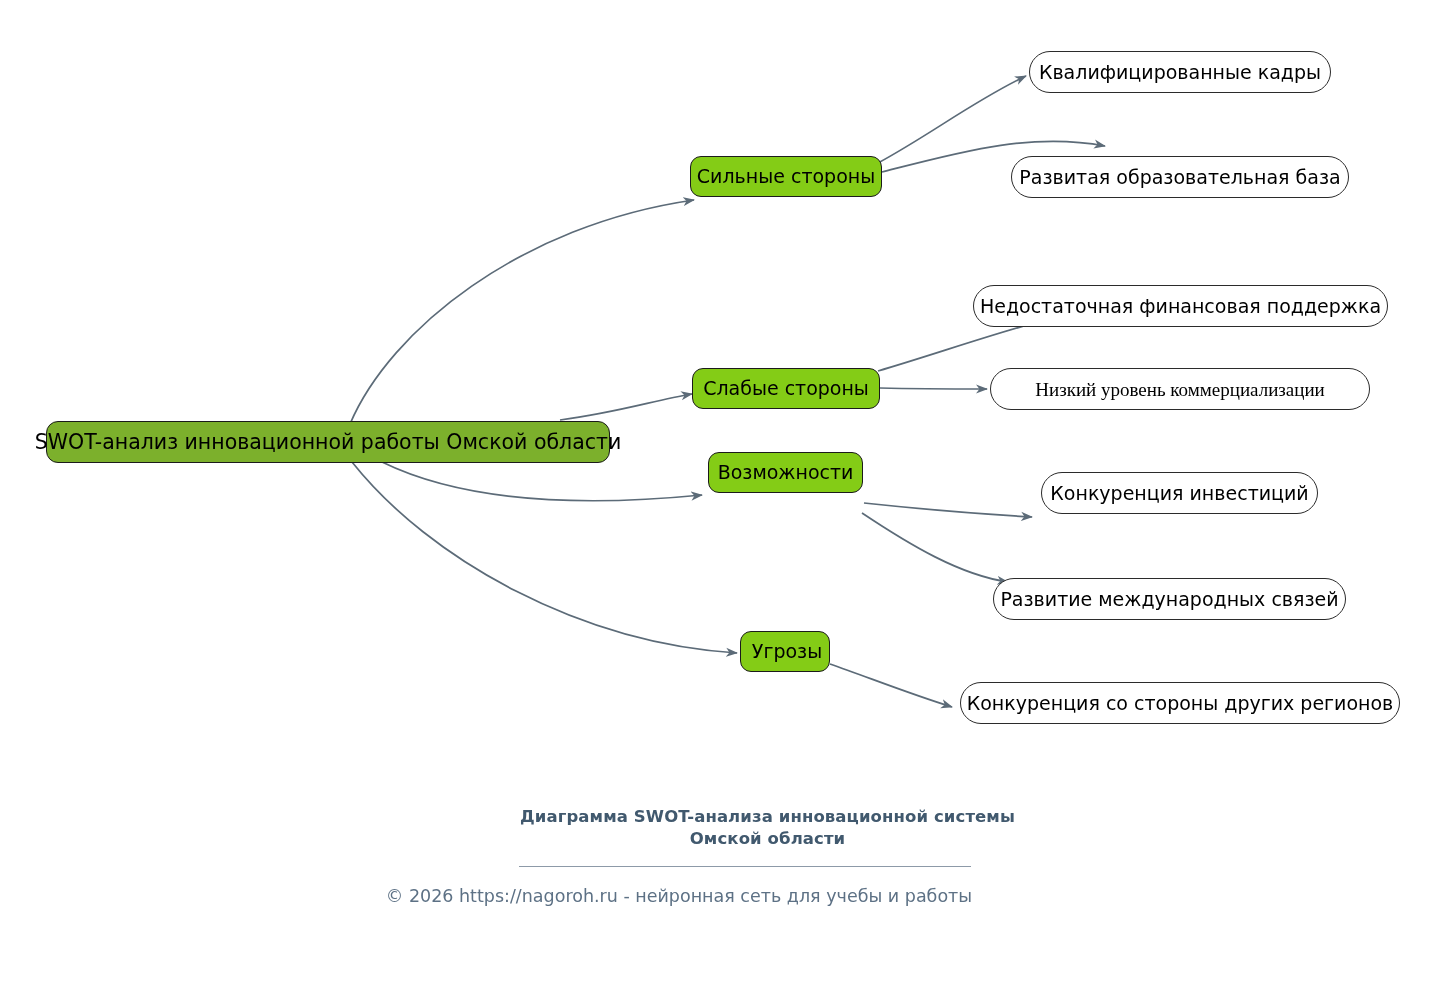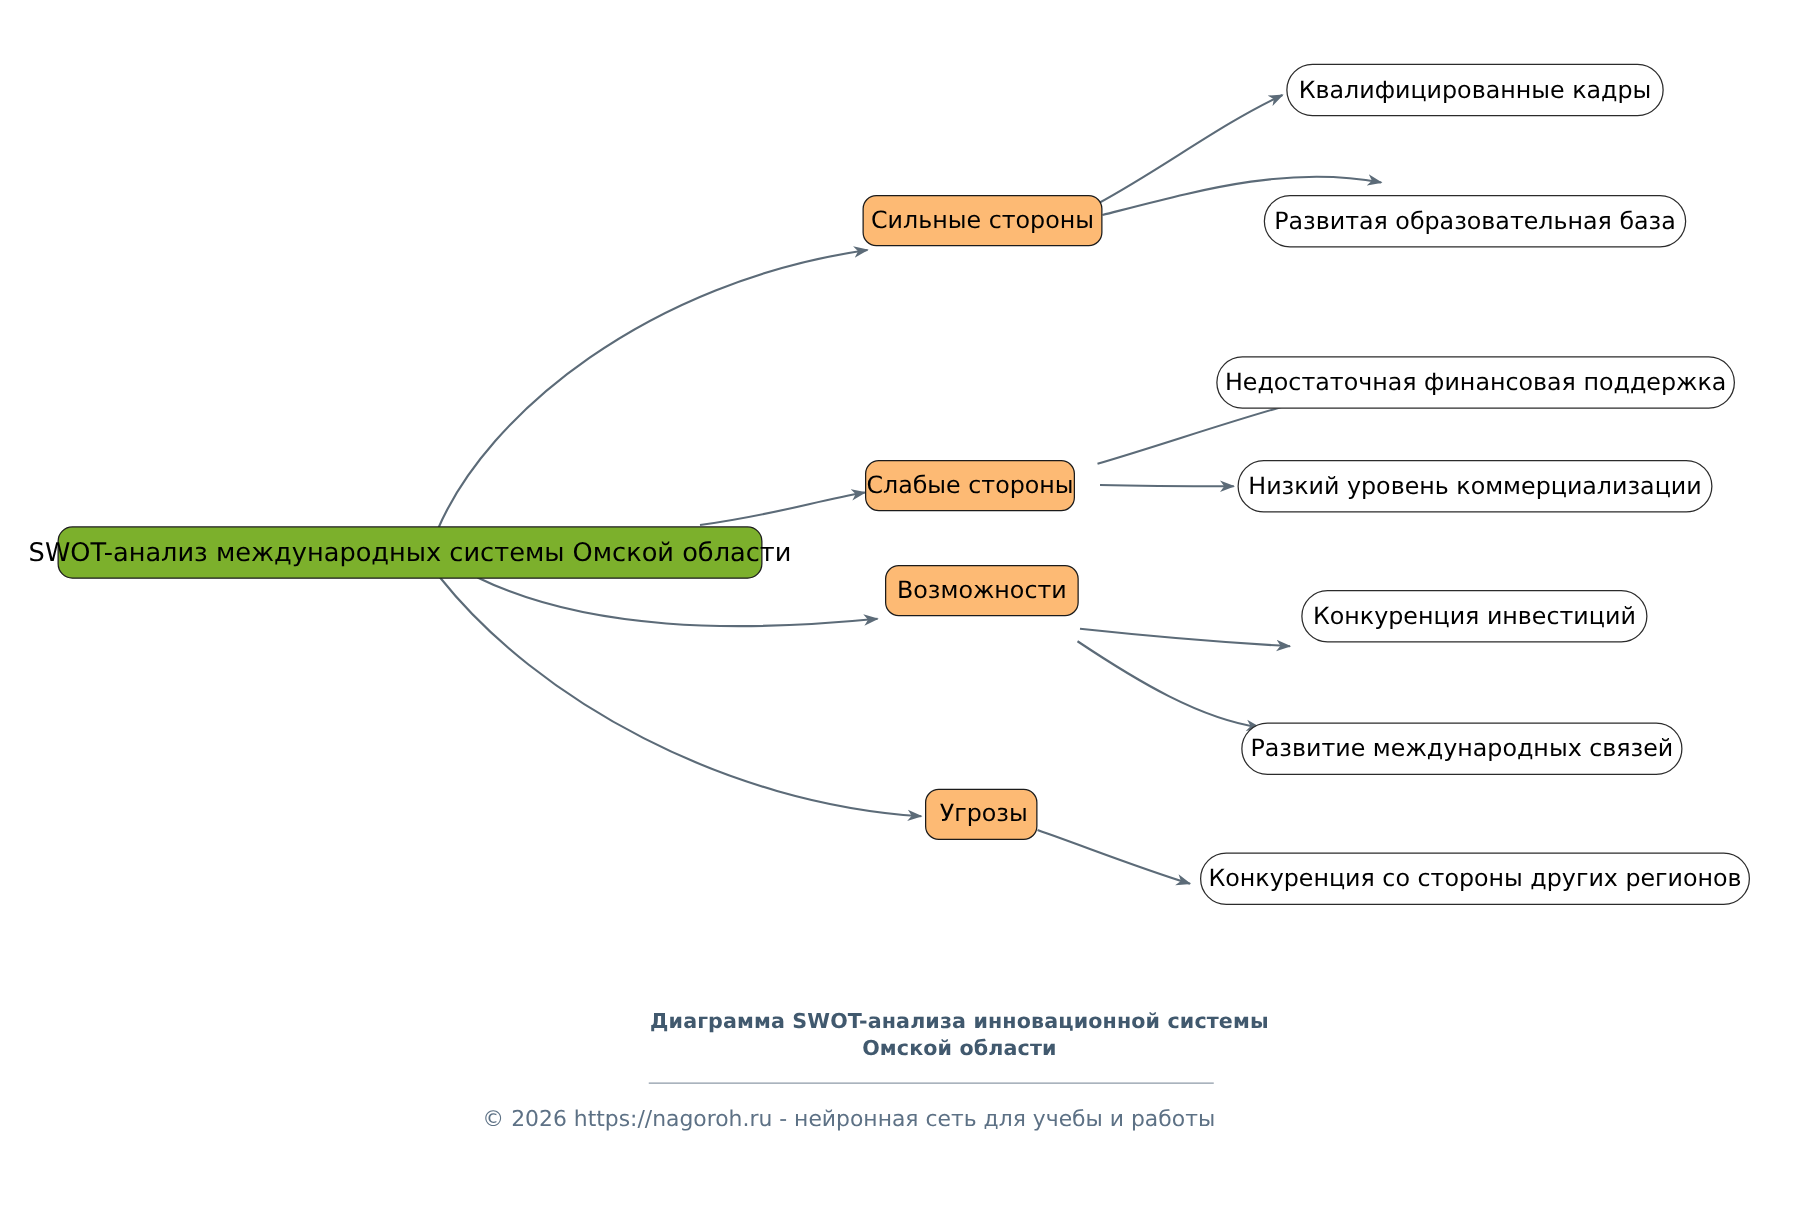--- a/index.html
+++ b/index.html
@@ -40,21 +40,21 @@
   .node-root {
     background: #7cb02c;
     border: 1.6px solid #1b1b1b;
     border-radius: 12px;
     color: #000000;
     font-size: 20.5px;
     padding: 0 14px;
     height: 42px;
   }
   .node-cat {
-    background: #fdba74;
+    background: #84cc16;
     border: 1.6px solid #1b1b1b;
     border-radius: 11px;
     color: #000000;
     font-size: 19px;
     padding: 0 16px;
     height: 41px;
     align-items: center;
   }
   .node-leaf {
     background: #ffffff;
@@ -125,28 +125,28 @@
       <path d="M880,388 C 920,389 950,389 987,389"></path>
 
       <path d="M864,503 C 920,509 980,514 1032,517"></path>
       <path d="M862,513 C 910,545 960,575 1008,582"></path>
 
       <path d="M830,664 C 870,678 910,694 952,707"></path>
     </g>
   </svg>
 
   <div class="node node-root" style="left:46px; top:421px; width:564px;">
-    <span>SWOT-анализ международных системы Омской области</span>
+    <span>SWOT-анализ инновационной работы Омской области</span>
   </div>
 
   <div class="node node-cat" style="left:690px; top:156px; width:192px;">
     <span>Сильные стороны</span>
   </div>
 
-  <div class="node node-cat" style="left:692px; top:368px; width:168px;">
+  <div class="node node-cat" style="left:692px; top:368px; width:188px;">
     <span>Слабые стороны</span>
   </div>
 
   <div class="node node-cat" style="left:708px; top:452px; width:155px;">
     <span>Возможности</span>
   </div>
 
   <div class="node node-cat" style="left:740px; top:631px; width:90px;padding-left:20px;">
     <span>Угрозы</span>
   </div>
@@ -156,21 +156,21 @@
   </div>
 
   <div class="node node-leaf" style="left:1011px; top:156px; width:338px;">
     <span>Развитая образовательная база</span>
   </div>
 
   <div class="node node-leaf" style="left:973px; top:261px; width:415px;margin-top:24px;">
     <span>Недостаточная финансовая поддержка</span>
   </div>
 
-  <div class="node node-leaf" style="left:990px; top:368px; width:380px;">
+  <div class="node node-leaf" style="left:990px; top:368px; width:380px;font-family:Liberation Serif, serif;">
     <span>Низкий уровень коммерциализации</span>
   </div>
 
   <div class="node node-leaf" style="left:1041px; top:472px; width:277px;">
     <span>Конкуренция инвестиций</span>
   </div>
 
   <div class="node node-leaf" style="left:993px; top:578px; width:353px;">
     <span>Развитие международных связей</span>
   </div>

